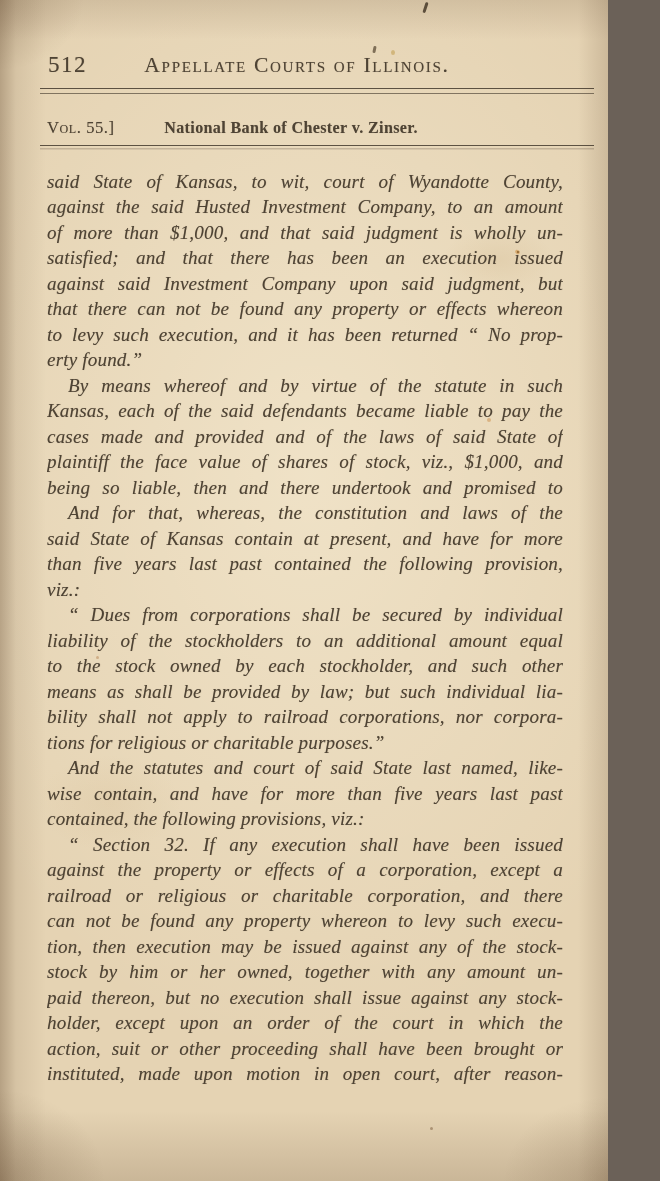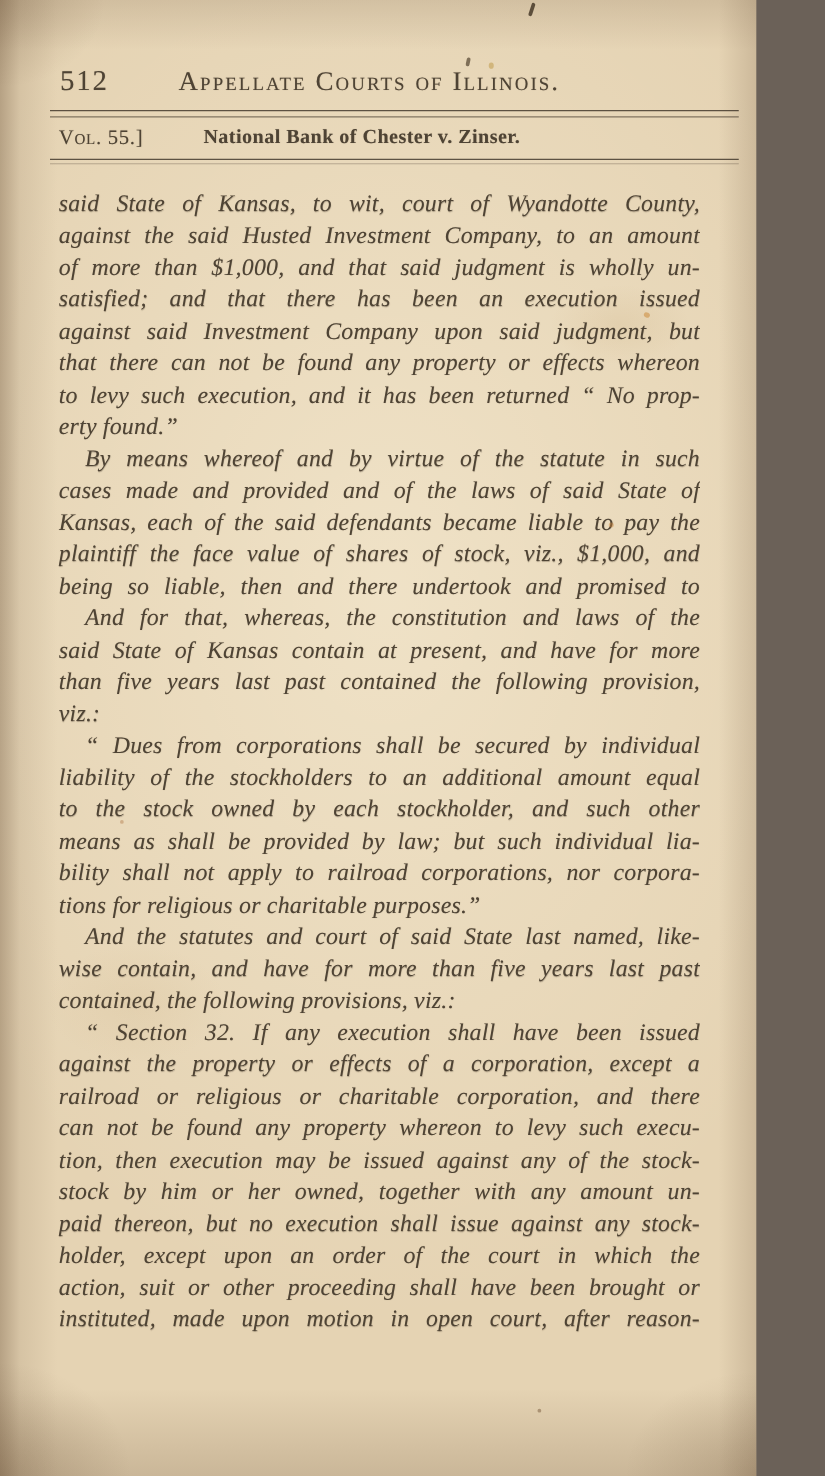--- a/index.html
+++ b/index.html
@@ -3,53 +3,52 @@
 <meta charset="utf-8">
 <style>
   :root{
     --paper:#e5d3b3;
     --ink:#4e4334;
     --rule:rgba(62,52,40,0.82);
   }
   html,body{margin:0;padding:0;background:#6b6158;}
   .page{
     position:relative;
-    width:565px;height:1181px;
+    width:608px;height:1181px;
     overflow:hidden;
     background-color:var(--paper);
     background-image:
       radial-gradient(120px 100px at 0% 0%, rgba(90,65,40,0.22), rgba(90,65,40,0) 70%),
       radial-gradient(150px 130px at 0% 100%, rgba(90,65,40,0.26), rgba(90,65,40,0) 70%),
       radial-gradient(150px 120px at 100% 100%, rgba(90,65,40,0.20), rgba(90,65,40,0) 70%),
       linear-gradient(90deg, rgba(105,80,55,0.38), rgba(105,80,55,0.12) 16px, rgba(105,80,55,0) 46px),
       linear-gradient(270deg, rgba(105,80,55,0.20), rgba(105,80,55,0) 30px),
       linear-gradient(180deg, rgba(105,80,55,0.16), rgba(105,80,55,0) 40px),
       linear-gradient(0deg, rgba(105,80,55,0.22), rgba(105,80,55,0) 70px),
       radial-gradient(70px 40px at 82% 22%, rgba(185,150,95,0.14), rgba(185,150,95,0) 80%),
       radial-gradient(90px 60px at 18% 68%, rgba(185,150,95,0.10), rgba(185,150,95,0) 80%),
       radial-gradient(90% 66% at 51% 40%, rgba(255,248,228,0.40), rgba(255,248,228,0) 75%);
     font-family:"Liberation Serif","DejaVu Serif",serif;
     color:var(--ink);
-    padding-left:40px;
   }
   .content{position:absolute;left:47px;right:45px;top:0;
     text-shadow:0.2px 0.2px 0.7px rgba(80,66,50,0.38);}
   
   .head-row{position:relative;margin-top:52px;height:27px;}
   .pagenum{position:absolute;left:1px;top:0;font-size:23px;letter-spacing:1.5px;}
   .running-title{
     position:absolute;left:calc(50% - 8px);transform:translateX(-50%);top:1px;
     font-variant:small-caps;font-size:21.5px;letter-spacing:1.7px;white-space:nowrap;
   }
   .rule-double{
     margin:9px -31px 0 -7px;height:3.5px;
     border-top:1.4px solid var(--rule);
     border-bottom:1px solid rgba(62,52,40,0.6);
   }
-  .vol-row{position:relative;margin-top:5px;height:21px;}
+  .vol-row{position:relative;margin-top:23px;height:21px;}
   .vol{position:absolute;left:0;top:1px;font-variant:small-caps;font-size:16.5px;letter-spacing:0.6px;}
   .case-title{
     position:absolute;left:calc(50% - 14px);transform:translateX(-50%);top:2px;
     font-size:16px;letter-spacing:0.4px;white-space:nowrap;font-weight:bold;
   }
   .rule-single{
     margin:7px -31px 0 -7px;height:2px;
     border-top:1.6px solid var(--rule);
     box-shadow:0 1.5px 0 rgba(62,52,40,0.22);
   }
@@ -93,22 +92,22 @@
           <div class="line">against the said Husted Investment Company, to an amount</div>
           <div class="line">of more than $1,000, and that said judgment is wholly un-</div>
           <div class="line">satisfied; and that there has been an execution issued</div>
           <div class="line">against said Investment Company upon said judgment, but</div>
           <div class="line">that there can not be found any property or effects whereon</div>
           <div class="line">to levy such execution, and it has been returned “ No prop-</div>
           <div class="line endpara">erty found.”</div>
         </div>
         <div class="para indent">
           <div class="line">By means whereof and by virtue of the statute in such</div>
+          <div class="line">Kansas, each of the said defendants became liable to pay the</div>
           <div class="line">cases made and provided and of the laws of said State of</div>
-          <div class="line">Kansas, each of the said defendants became liable to pay the</div>
           <div class="line">plaintiff the face value of shares of stock, viz., $1,000, and</div>
           <div class="line">being so liable, then and there undertook and promised to</div>
         </div>
         <div class="para indent">
           <div class="line">And for that, whereas, the constitution and laws of the</div>
           <div class="line">said State of Kansas contain at present, and have for more</div>
           <div class="line">than five years last past contained the following provision,</div>
           <div class="line endpara">viz.:</div>
         </div>
         <div class="para indent">

